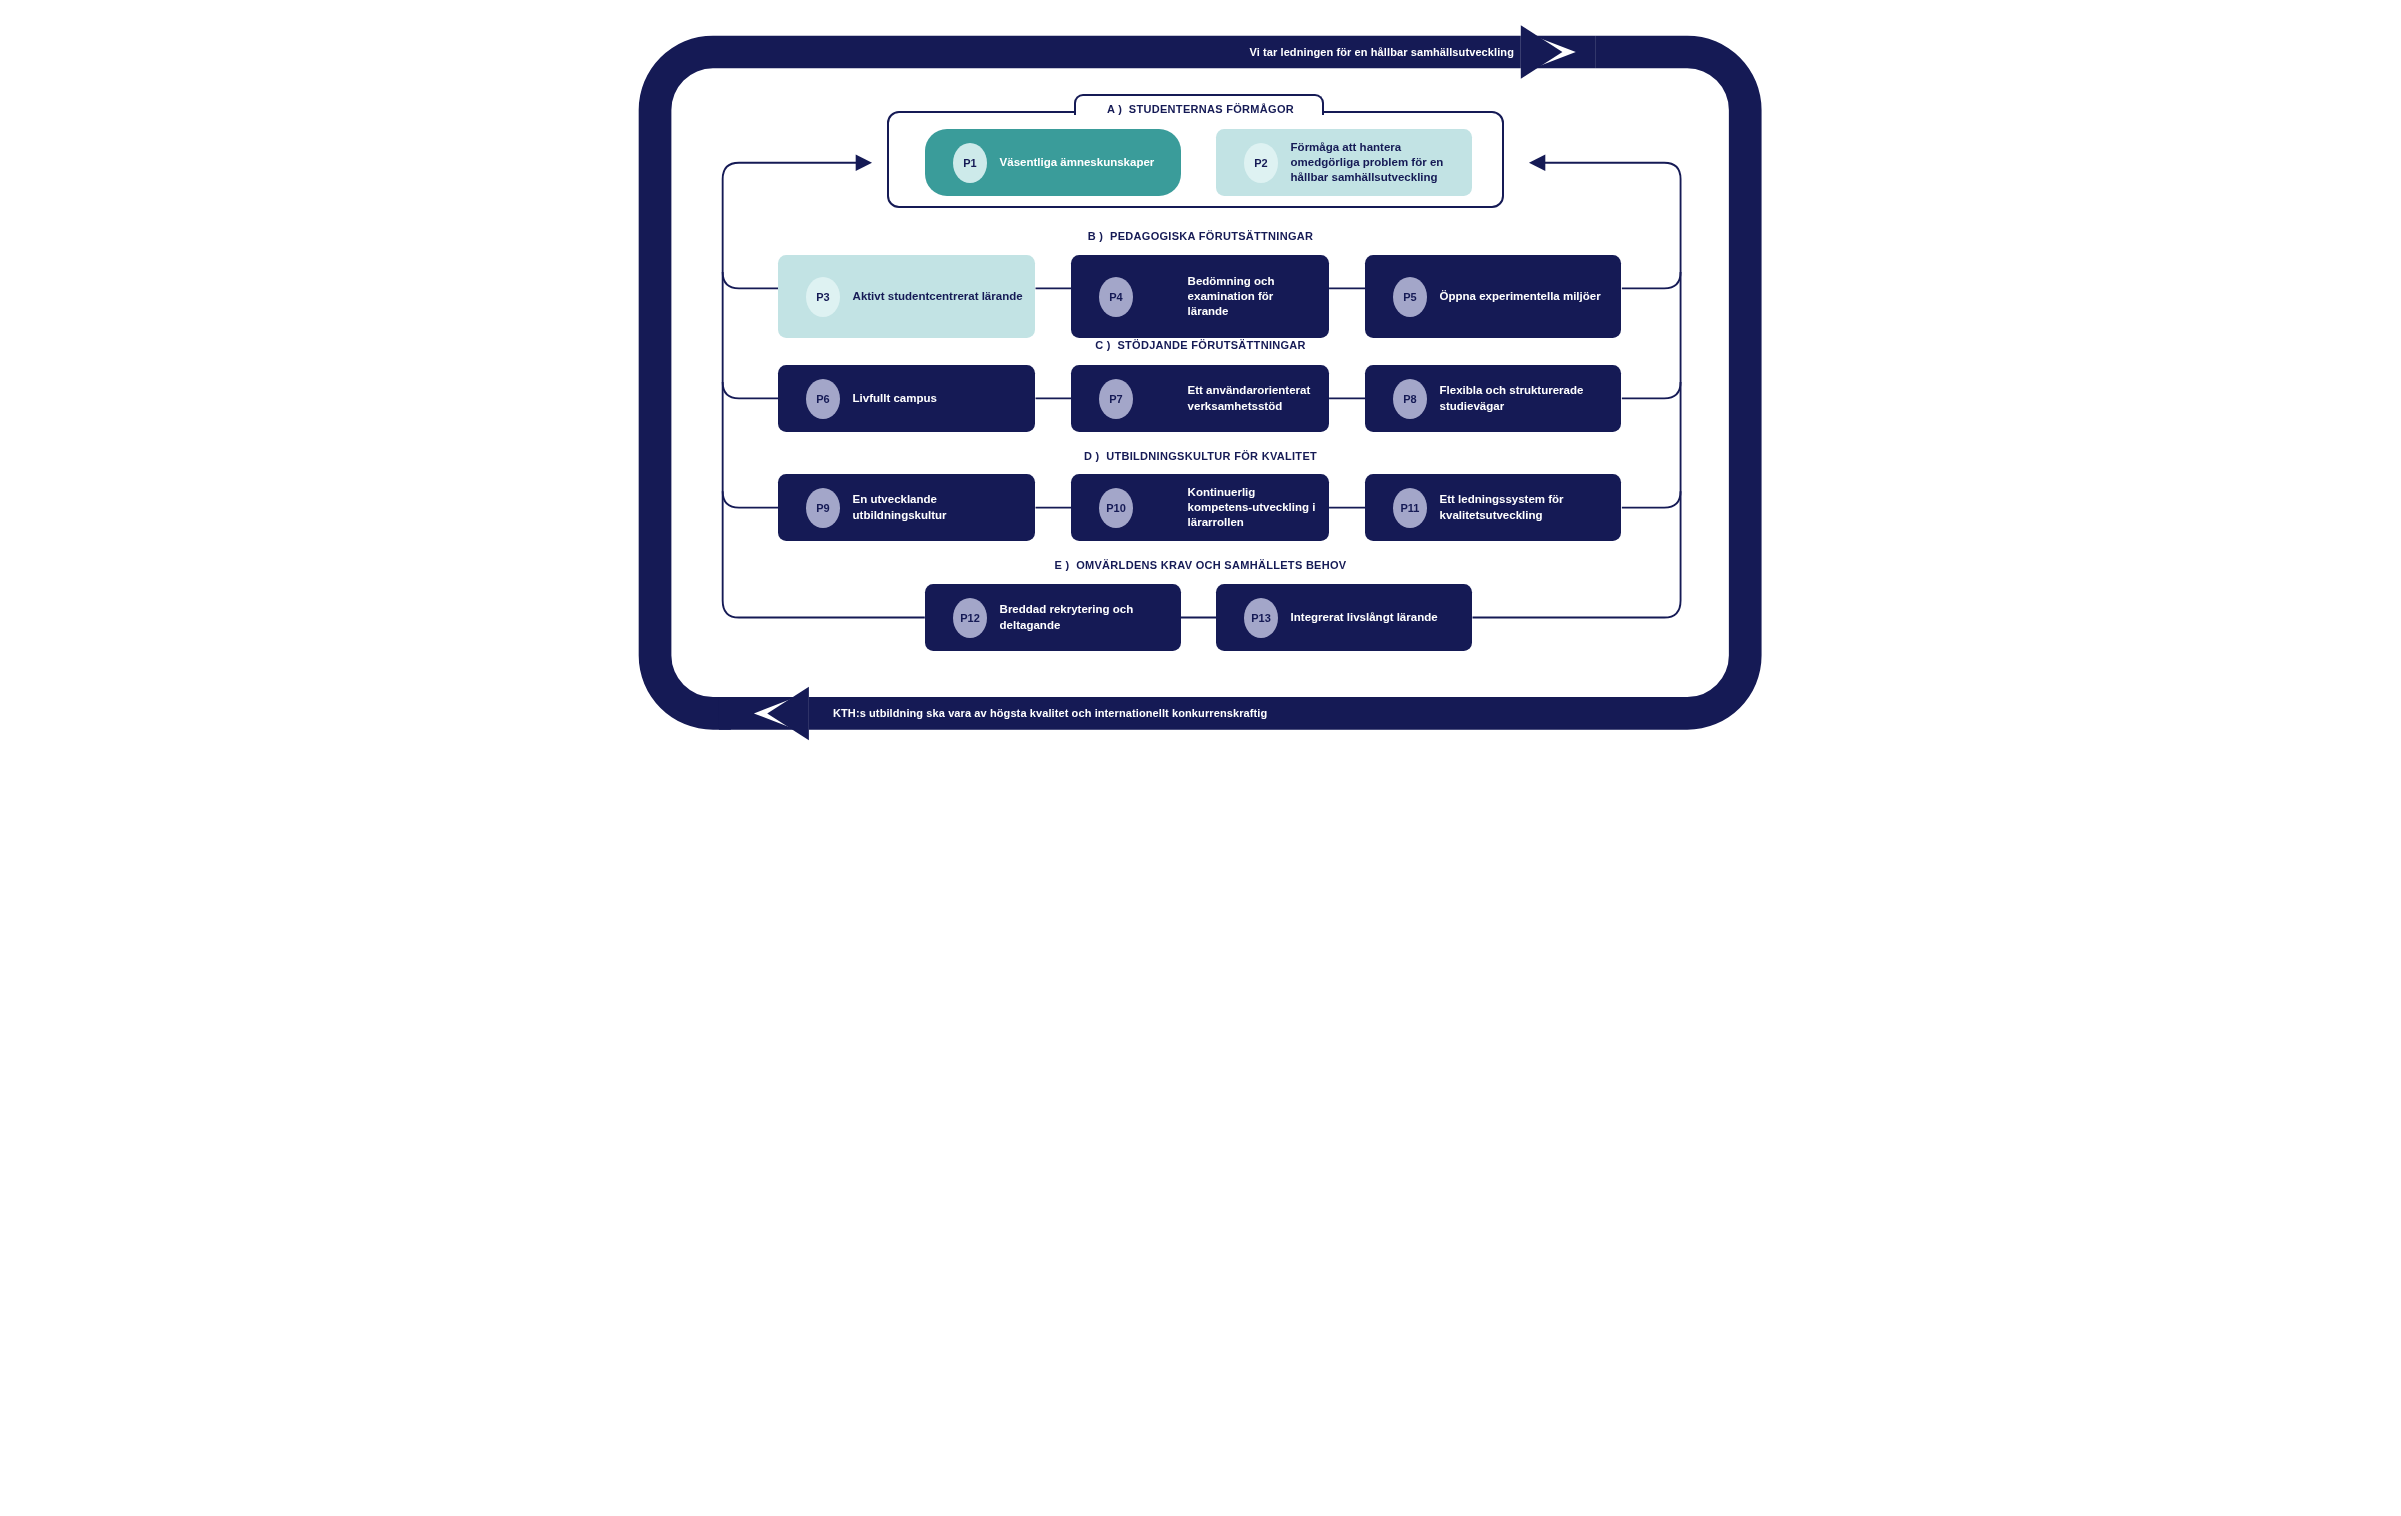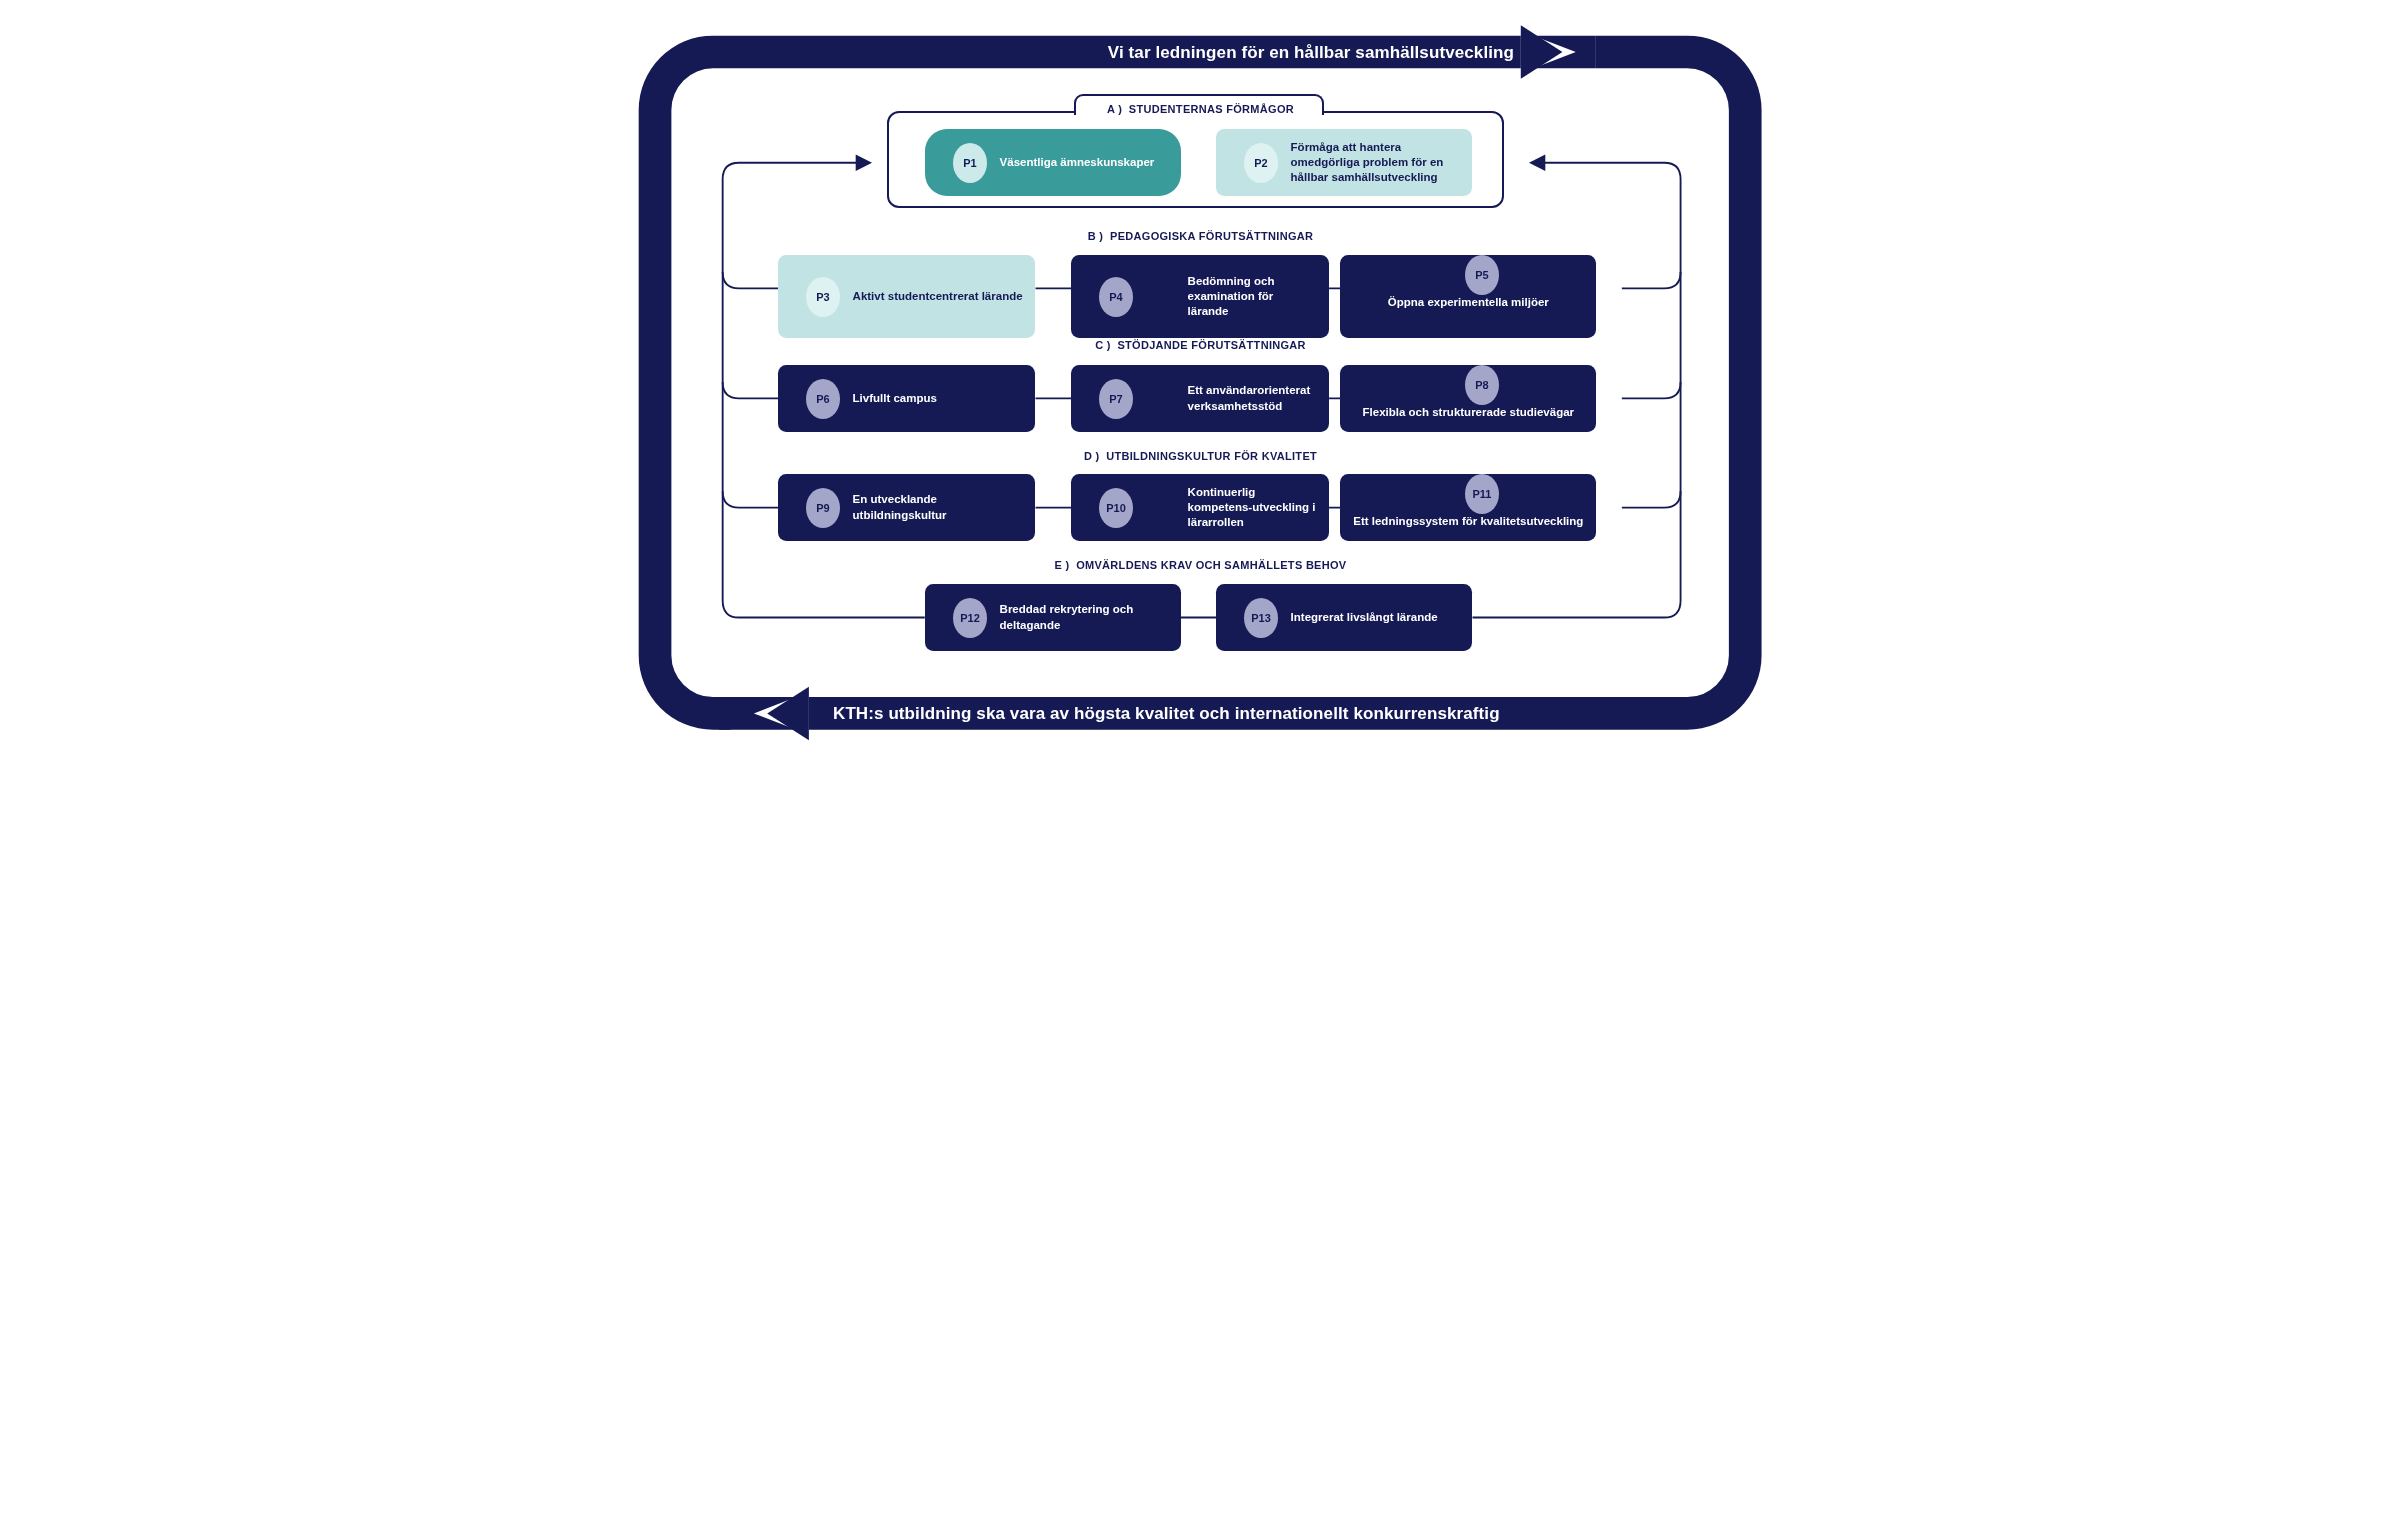--- a/index.html
+++ b/index.html
@@ -1,36 +1,36 @@
 <!DOCTYPE html>
 <html style="font-size:12px"><head>
 <meta charset="utf-8">
 <style>
   html,body{margin:0;padding:0;background:#ffffff;font-family:"Liberation Sans",sans-serif;}
   #canvas{position:relative;width:1201px;height:758px;margin:0 auto;background:#fff;overflow:hidden;}
   #loop-svg{position:absolute;left:0;top:0;width:1201px;height:758px;}
-  .banner-text{position:absolute;color:#ffffff;font-size:17px;font-weight:600;letter-spacing:0.1px;height:33px;line-height:33px;white-space:pre;z-index:4;}
+  .banner-text{position:absolute;color:#ffffff;font-size:11px;font-weight:600;letter-spacing:0.1px;height:33px;line-height:33px;white-space:pre;z-index:4;}
   #banner-top-text{top:36px;right:287px;text-align:right;}
   #banner-bottom-text{top:697px;left:233px;text-align:left;}
   .sec-header{position:absolute;left:0;width:1201px;text-align:center;color:#151a55;font-weight:bold;font-size:11px;letter-spacing:0.3px;white-space:pre;z-index:3;}
   #secA-box{position:absolute;left:287px;top:111px;width:617px;height:97px;border:2.2px solid #151a55;border-radius:12px;background:#ffffff;box-sizing:border-box;z-index:1;}
   #secA-tab{position:absolute;left:474px;top:94px;width:250px;height:21px;background:#ffffff;border:2.2px solid #151a55;border-bottom:none;border-radius:9px 9px 0 0;box-sizing:border-box;z-index:2;}
   #secA-title{top:103px;z-index:3;}
   .pbox{position:absolute;border-radius:8.2px;display:flex;align-items:center;box-sizing:border-box;z-index:2;}
   .pbox .pcircle{flex:none;width:34px;height:40px;border-radius:50%;margin-left:28px;display:flex;align-items:center;justify-content:center;font-weight:bold;font-size:11px;color:#151a55;}
   .pbox .ptext{margin-left:12.6px;margin-right:12px;font-size:11.5px;line-height:1.32;font-weight:600;}
   .navy{background:#151a55;color:#ffffff;}
   .navy .pcircle{background:#a3a6c9;}
   .teal{background:#3a9c9a;color:#ffffff;border-radius:22px;}
   .teal .pcircle{background:#cdeaea;}
   .light{background:#c2e3e4;color:#151a55;}
   .light .pcircle{background:#def2f2;text-align:right;}
   
   .rowB{top:255px;height:83px;} .rowC{top:365px;height:67px;} .rowD{top:474px;height:67px;} .rowE{top:584px;height:67px;} .rowA{top:129px;height:67px;}
-  .colL{left:178px;width:257px;} .colM{left:471px;width:258px;gap:42px;} .colR{left:740px;width:256px;flex-direction:column;}
+  .colL{left:178px;width:257px;} .colM{left:471px;width:258px;gap:42px;} .colR{left:765px;width:256px;}
   .colA1{left:325px;width:256px;} .colA2{left:616px;width:256px;}
 </style>
 </head>
 <body>
 
 <div id="canvas">
 
   <svg id="loop-svg" viewBox="0 0 1616 1020" xmlns="http://www.w3.org/2000/svg">
 
     <path fill="#151a55" fill-rule="evenodd" d="

